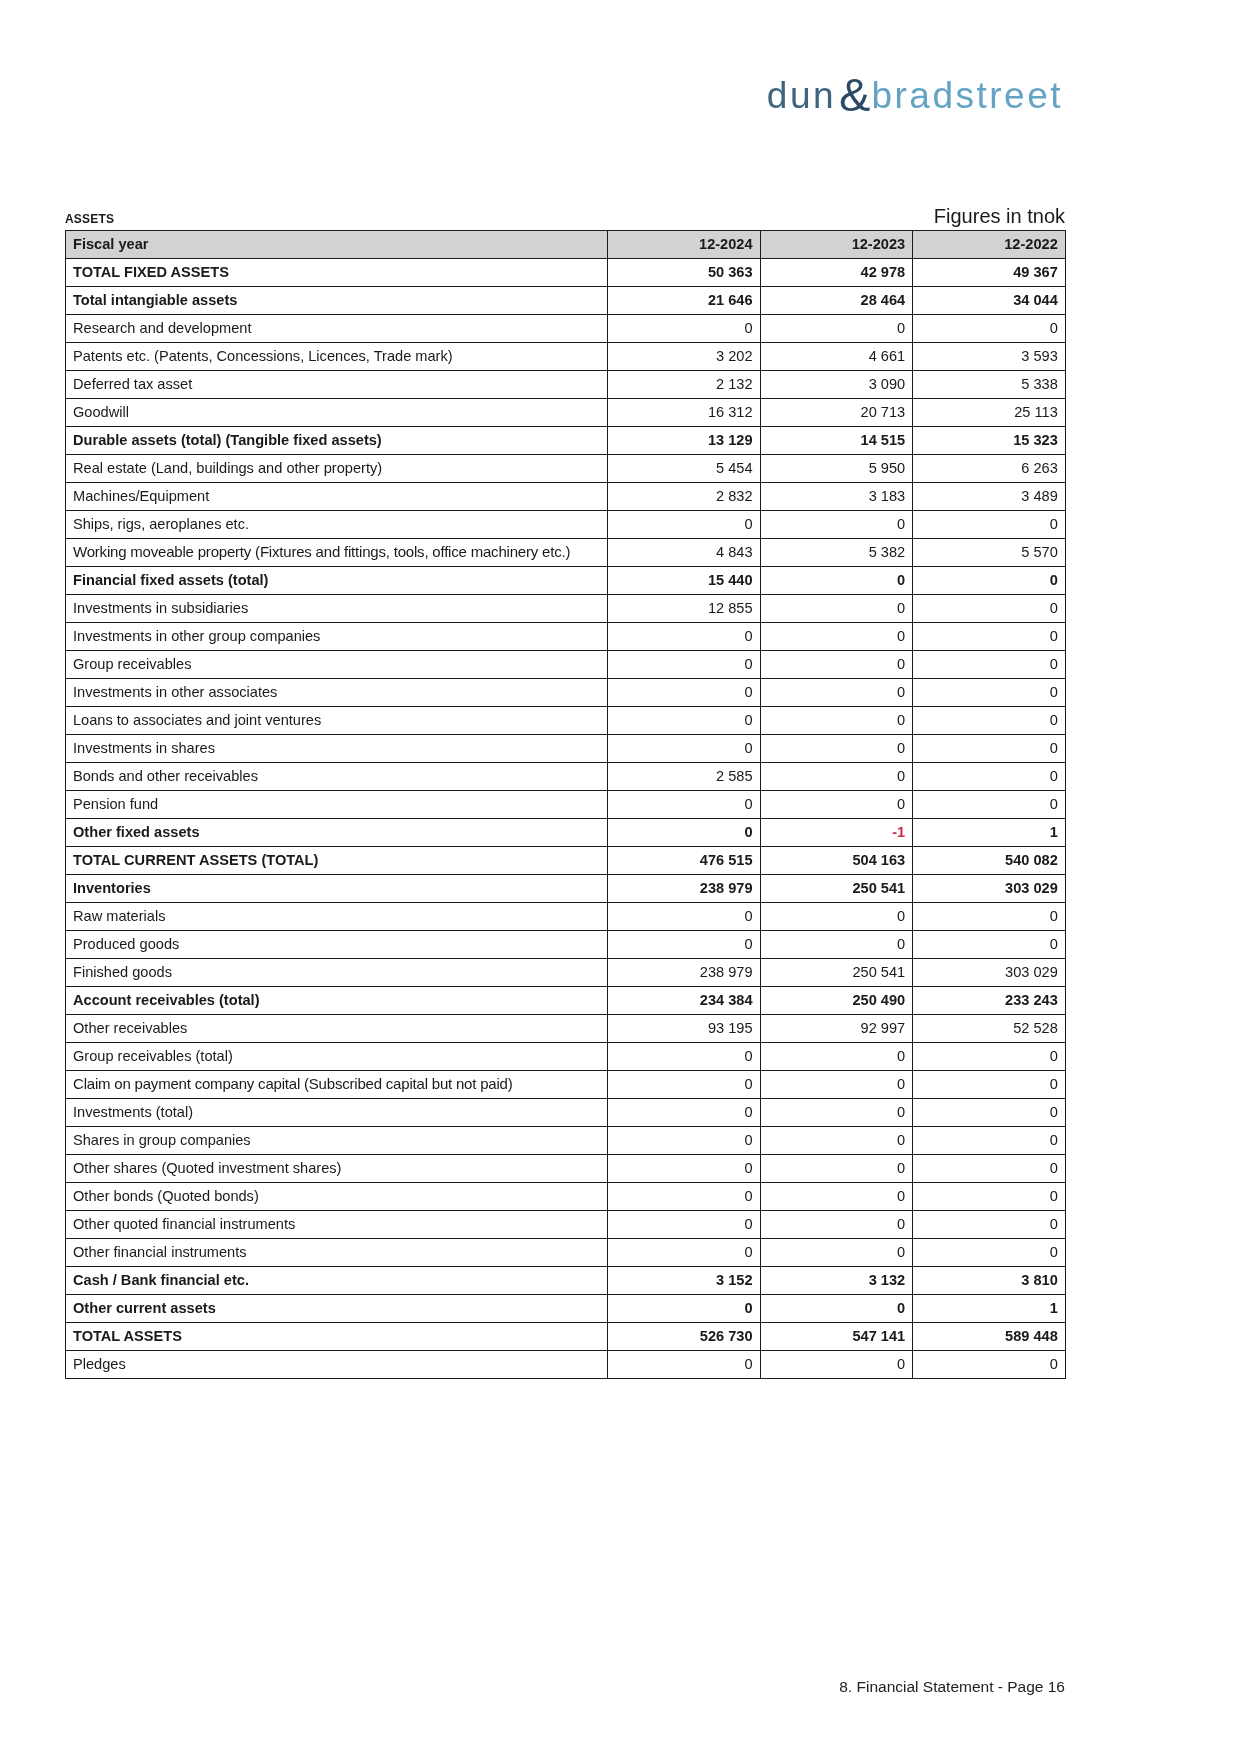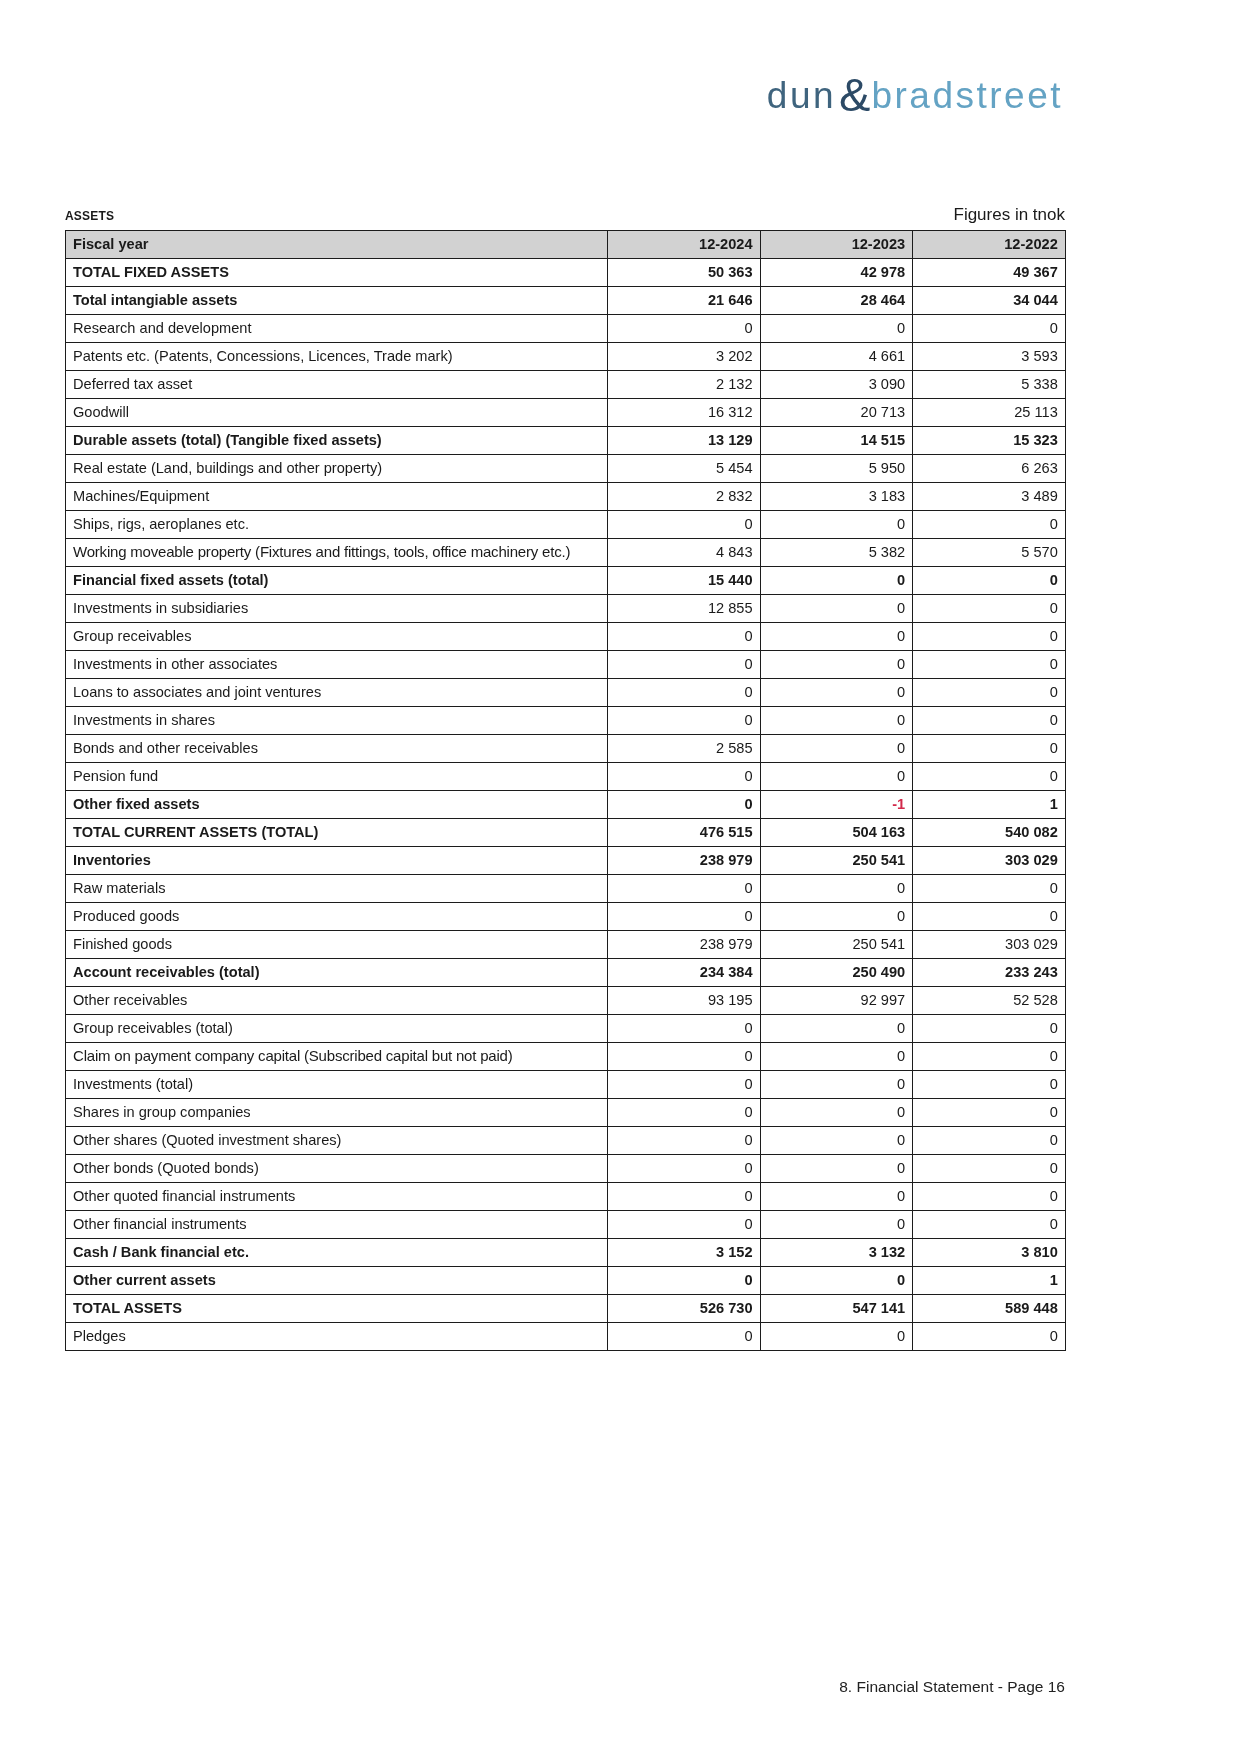--- a/index.html
+++ b/index.html
@@ -60,21 +60,21 @@
     justify-content: space-between;
     align-items: baseline;
   }
   .title-line .assets-title {
     font-size: 12px;
     font-weight: bold;
     letter-spacing: 0.2px;
     text-align: center;
   }
   .title-line .unit-note {
-    font-size: 17px;
+    font-size: 20px;
     font-weight: normal;
   }
 
   
   table.fin {
     position: absolute;
     left: 65px;
     top: 230px;
     width: 1000px;
     border-collapse: collapse;
@@ -223,20 +223,26 @@
           <td class="num">0</td>
           <td class="num">0</td>
         </tr>
         <tr>
           <td class="label">Investments in subsidiaries</td>
           <td class="num">12 855</td>
           <td class="num">0</td>
           <td class="num">0</td>
         </tr>
         <tr>
+          <td class="label">Investments in other group companies</td>
+          <td class="num">0</td>
+          <td class="num">0</td>
+          <td class="num">0</td>
+        </tr>
+        <tr>
           <td class="label">Group receivables</td>
           <td class="num">0</td>
           <td class="num">0</td>
           <td class="num">0</td>
         </tr>
         <tr>
           <td class="label">Investments in other associates</td>
           <td class="num">0</td>
           <td class="num">0</td>
           <td class="num">0</td>

